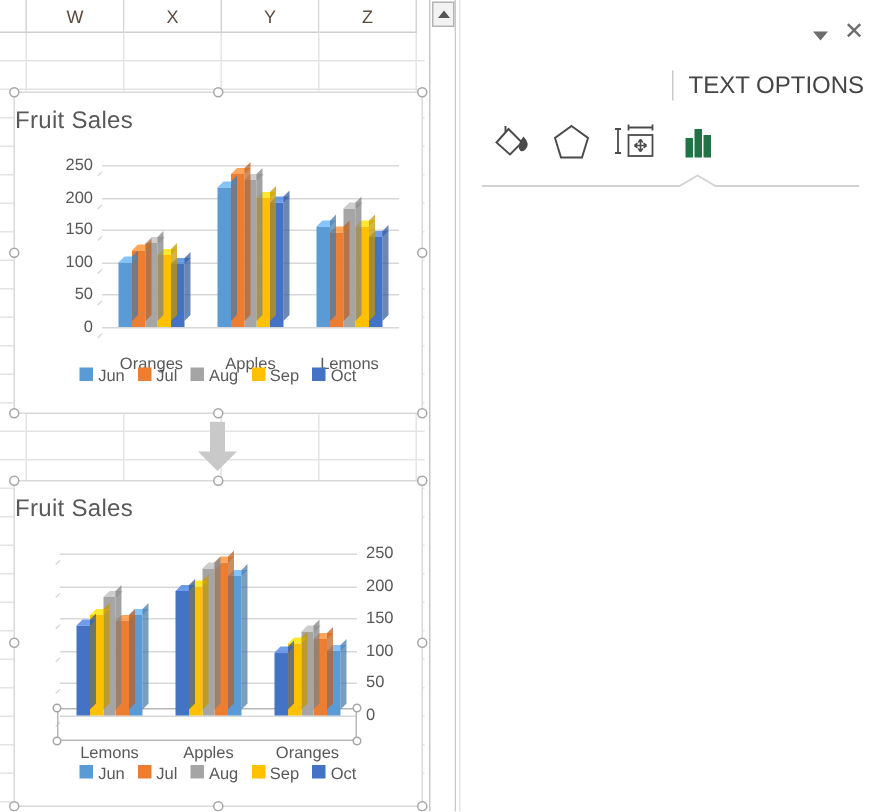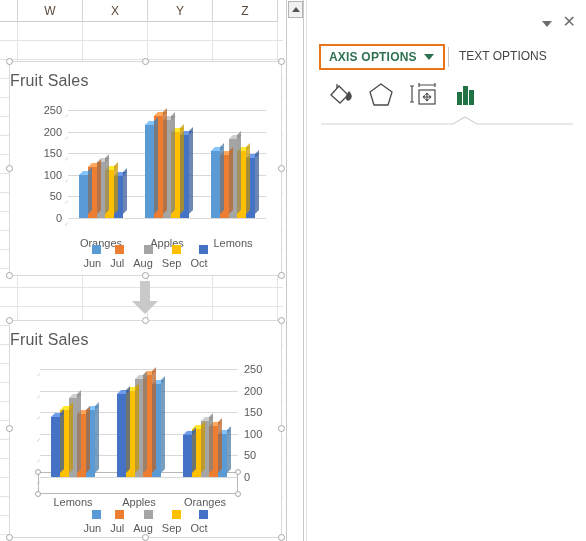--- a/index.html
+++ b/index.html
@@ -195,21 +195,21 @@
 
   .legend {
     position: absolute;
     left: 0; right: 0;
     display: flex;
     justify-content: center;
     gap: 9px;
     font-size: 11px;
     color: #595959;
   }
-  .legend .li { display: flex; align-items: flex-end; gap: 3px; flex-direction: column; }
+  .legend .li { display: flex; align-items: flex-start; gap: 3px; }
   .legend .sw { width: 9px; height: 9px; display: inline-block; }
 
   
   .sel-box {
     position: absolute;
     border: 1px solid #b8b8b8;
   }
   .sel-box .handle { width: 6px; height: 6px; }
 
   
@@ -281,21 +281,21 @@
   }
   #tab-divider {
     position: absolute;
     left: 141px; top: 3px;
     width: 1px; height: 20px;
     background: #c9c9c9;
   }
   #tab-text {
     position: absolute;
     left: 152px; top: 5px;
-    font-size: 12px;
+    font-size: 16px;
     color: #444;
     cursor: pointer;
   }
 
   #iconrow {
     position: absolute;
     left: 0; top: 78px;
     width: 280px; height: 40px;
   }
   .pane-icon {
@@ -811,24 +811,20 @@
       </div>
     <div class="sb-track"></div>
   </div>
 
   <div id="pane">
 
     <div id="pane-caret"></div>
     <div id="pane-close">✕</div>
 
     <div id="tabrow">
-      <div id="tab-axis">
-        <span class="lbl">AXIS OPTIONS</span>
-        <span class="dd"></span>
-      </div>
       <div id="tab-divider"></div>
       <div id="tab-text">TEXT OPTIONS</div>
     </div>
 
     <div id="iconrow">
 
       <svg class="pane-icon" id="icon-fill" viewBox="0 0 32 30">
         <g fill="none" stroke="#4b4b4b" stroke-width="1.3">
           <path d="M6 15 L14 6 L23 15 L15 23 Z"></path>
           <path d="M12 8 L12 4"></path>

